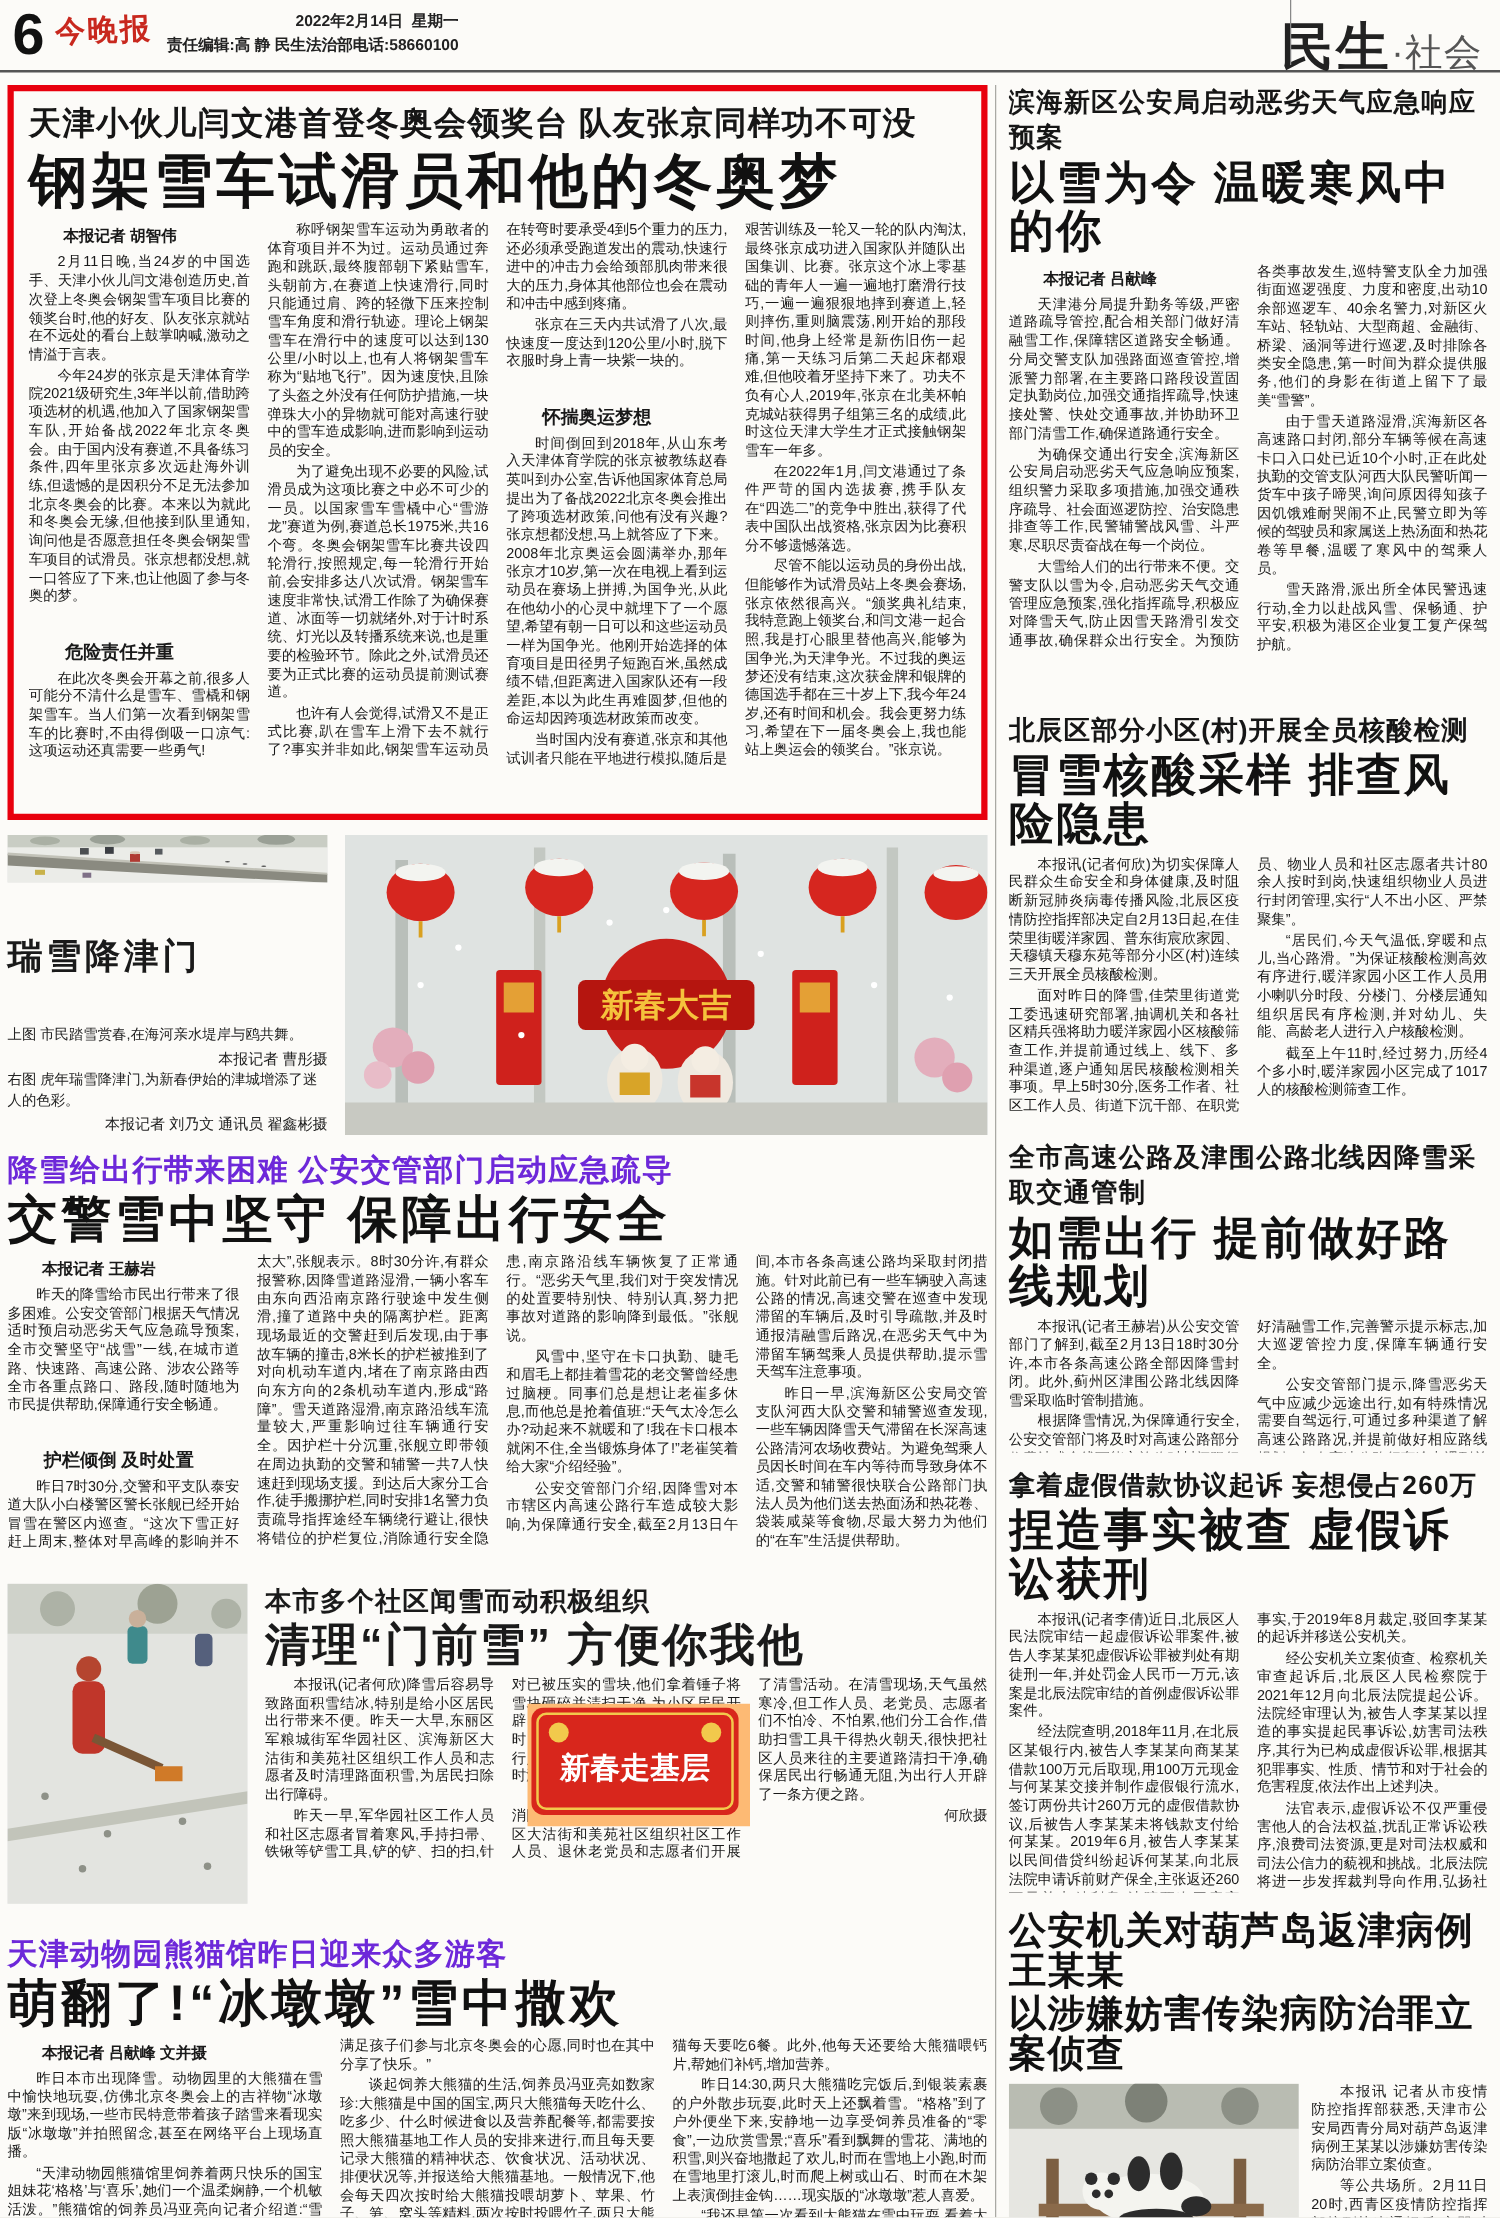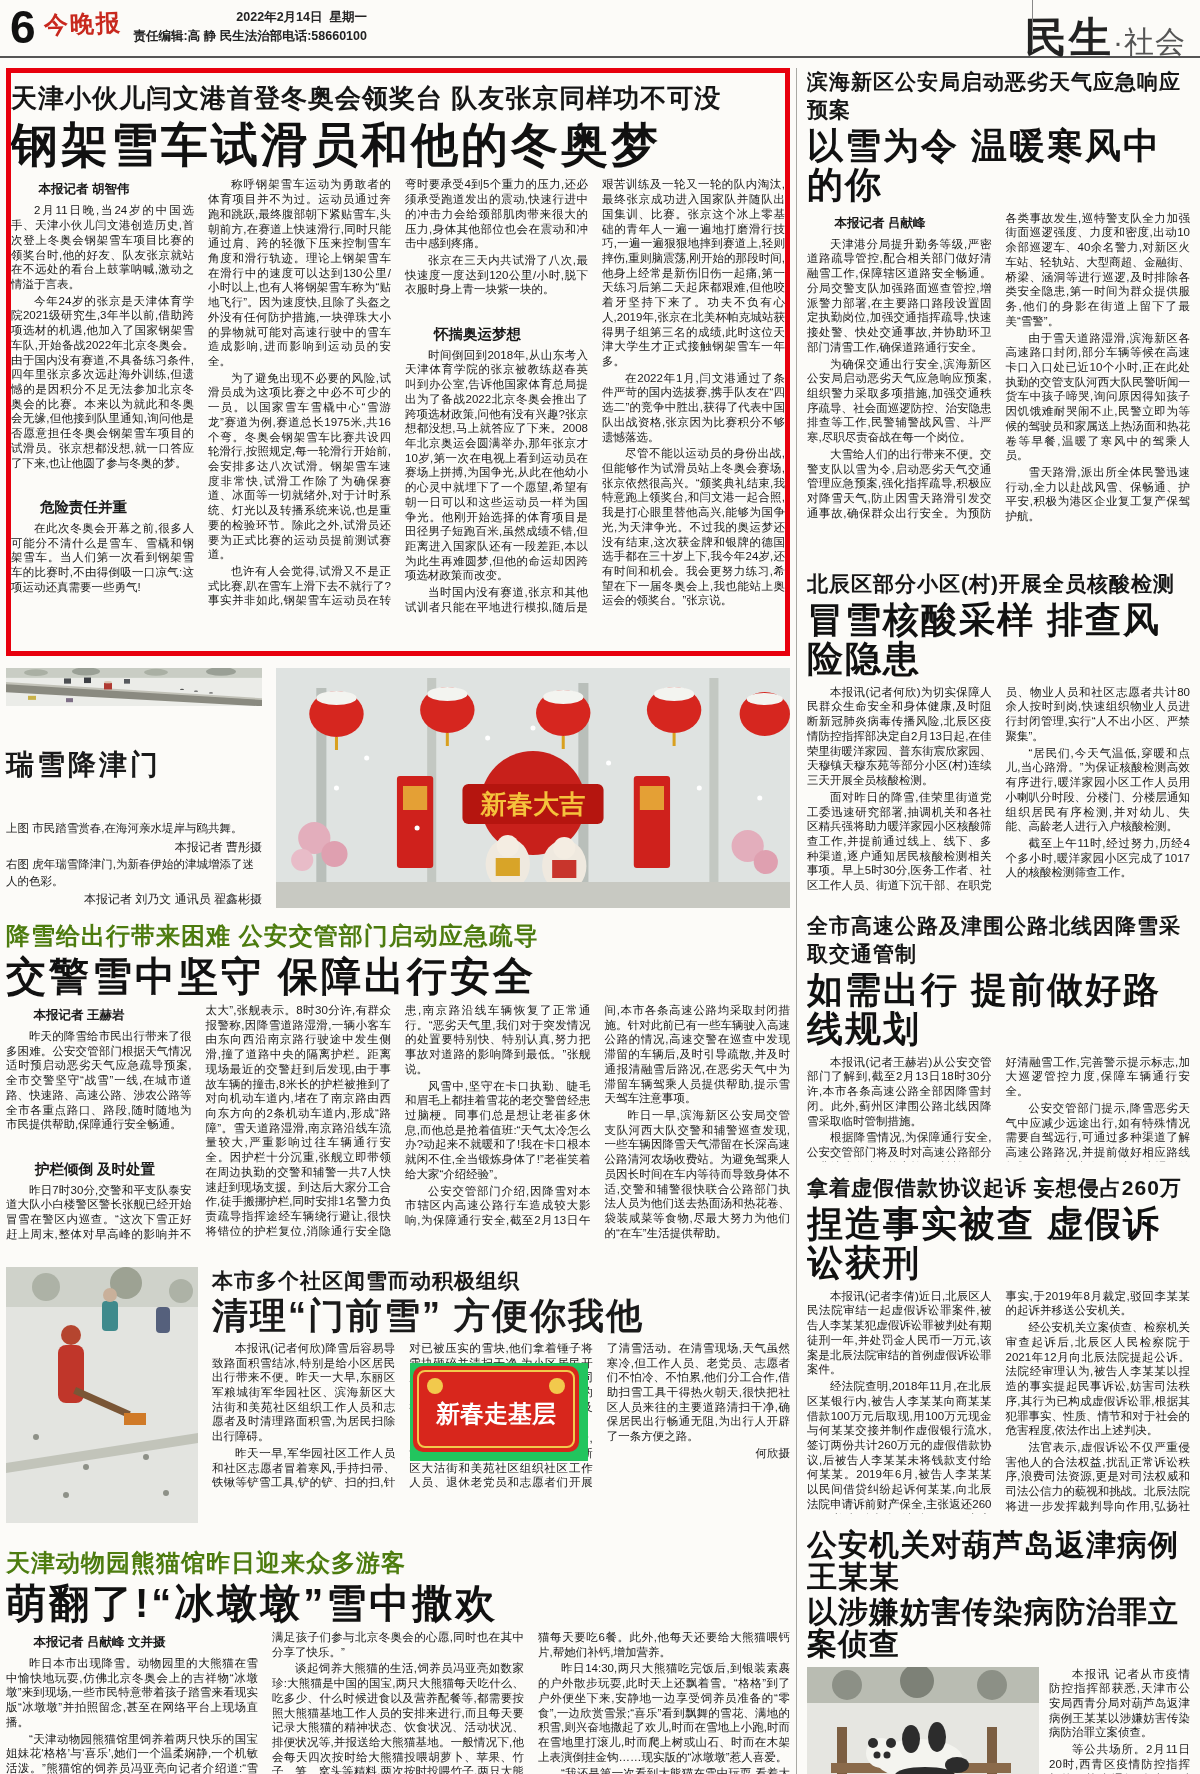--- a/index.html
+++ b/index.html
@@ -20,44 +20,44 @@
   .left{width:796px;padding:4px 6px 0 6px;box-sizing:border-box;}
   .vrule{width:1px;background:#a9a9a4;margin:4px 0 0 0;}
   .right{flex:1;padding:4px 10px 0 10px;box-sizing:border-box;}
   
   .cols{text-align:justify;font-size:11.5px;line-height:1.28;color:#191919;overflow:hidden;column-gap:14px;}
   .cols p{text-indent:2em;margin:0 0 2px 0;}
   .sub{font-weight:bold;font-size:14.5px;padding:5px 0 4px 2em;break-inside:avoid;margin-top:23px;}
   .byline{font-weight:bold;font-size:12.5px;padding:4px 0 6px 2.2em;break-inside:avoid;}
   .credit{text-align:right;text-indent:0 !important;}
   
-  .lead-box{border:5px solid #e8000d;height:588px;box-sizing:border-box;padding:8px 0;overflow:hidden;}
+  .lead-box{border:5px solid #e8000d;height:588px;box-sizing:border-box;padding:8px 12px;overflow:hidden;}
   .lead-kicker{font-size:26px;font-weight:600;color:#161616;letter-spacing:1px;}
   .lead-title{font-size:47px;font-weight:900;letter-spacing:3px;color:#111;margin:4px 0 8px 0;line-height:1.05;}
   .lead-cols{column-count:4;height:462px;}
   
   .photo-row{display:flex;gap:14px;margin-top:12px;height:240px;}
   .pr-left{width:256px;display:flex;flex-direction:column;gap:32px;}
   .ph{display:block;background:#e6e8e5;}
   .cap-title{font-size:28px;font-weight:900;letter-spacing:3px;margin:8px 0 4px 0;}
   .cap{font-size:11.5px;line-height:1.5;color:#222;}
   .cap .credit{font-size:12px;}
   .pr-right{flex:1;}
   
   .art{margin-top:12px;}
-  .a-kicker{font-size:24px;font-weight:600;letter-spacing:1px;color:#4d7c0f;}
+  .a-kicker{font-size:24px;font-weight:600;letter-spacing:1px;color:#6d28d9;}
   .a-title{font-size:40px;font-weight:900;letter-spacing:3px;margin:3px 0 6px 0;color:#111;line-height:1.05;}
   .police-cols{column-count:4;height:252px;}
   
   .bottom-row{display:flex;gap:14px;margin-top:12px;height:268px;}
   .sweep-wrap{flex:1;position:relative;}
   .b-kicker{font-size:21px;font-weight:600;letter-spacing:1px;}
   .b-title{font-size:36px;font-weight:900;letter-spacing:2px;margin:2px 0 6px 0;line-height:1.05;}
   .sweep-cols{column-count:3;height:190px;}
-  .xinchun{position:absolute;left:198px;top:96px;width:172px;height:92px;z-index:3;background:#22c55e;padding:3px;}
+  .xinchun{position:absolute;left:210px;top:96px;width:172px;height:92px;z-index:3;background:#fdba74;padding:3px;}
   
   .panda-cols{column-count:3;height:176px;}
   
   .sb{overflow:hidden;margin-bottom:12px;}
   .sb-kicker{font-size:21px;font-weight:600;letter-spacing:1px;color:#161616;}
   .sb-title{font-size:36px;font-weight:900;letter-spacing:2px;margin:3px 0 6px 0;line-height:1.08;color:#111;}
   .sb-title.sm{font-size:30px;letter-spacing:1px;}
   .sb-cols{column-count:2;}
   .s1h{height:490px;} .s1c{height:368px;}
   .s2h{height:330px;} .s2c{height:254px;}

